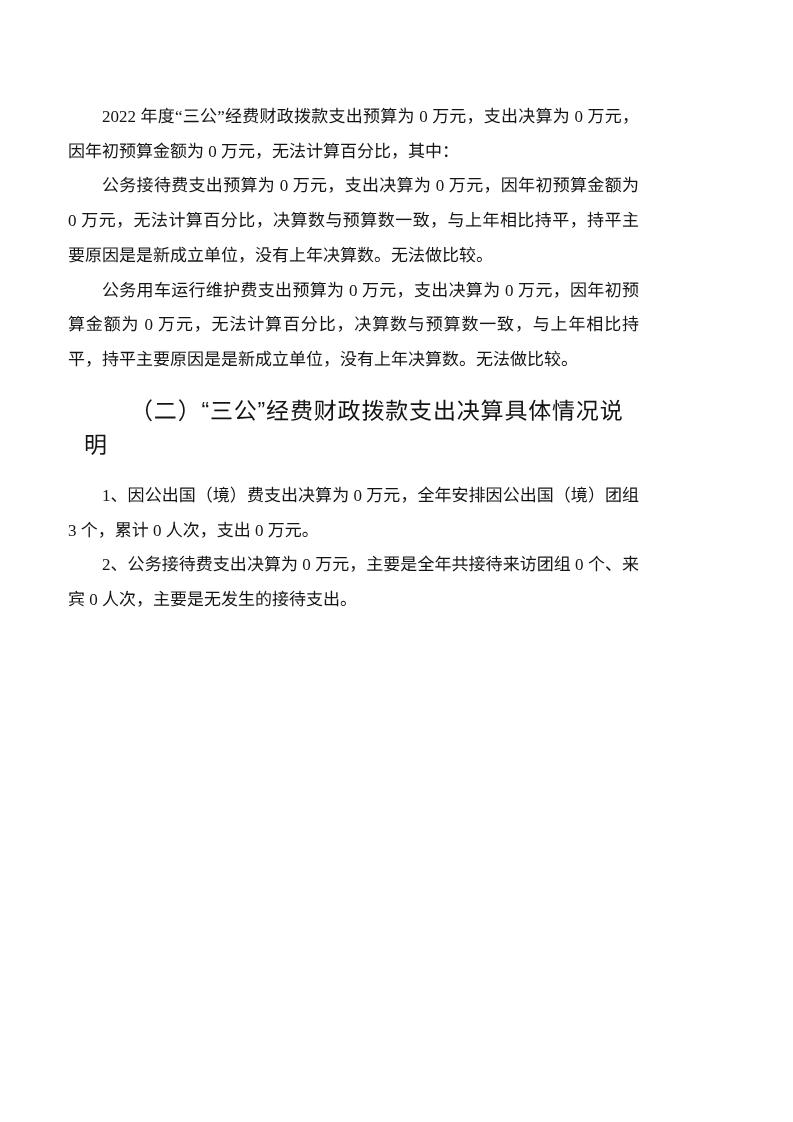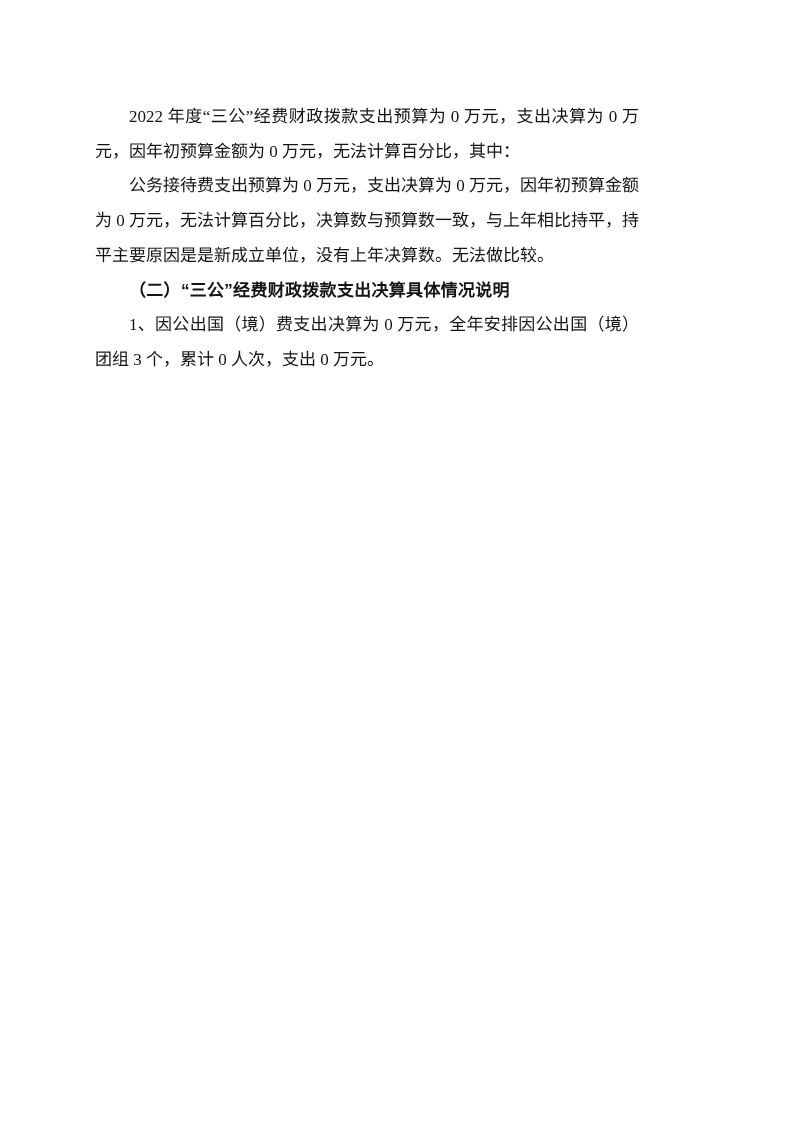--- a/index.html
+++ b/index.html
@@ -6,43 +6,45 @@
     margin: 0;
     padding: 0;
     background: #ffffff;
   }
   .page {
     position: relative;
     width: 731px;
     height: 1122px;
     box-sizing: border-box;
     background: #ffffff;
-    padding: 100px 92px 40px 95px;
+    padding: 100px 92px 40px 68px;
     overflow: hidden;
     color: #141414;
     font-family: "Liberation Serif", "DejaVu Serif", serif;
     font-size: 17px;
     line-height: 34.7px;
   }
   .para {
     margin: 0;
     text-indent: 2em;
     text-align: justify;
     word-break: normal;
   }
   .heading {
-    margin: 0;
+    margin: 16px;
     text-indent: 2em;
     font-family: "Liberation Sans", "DejaVu Sans", sans-serif;
-    font-weight: bold;
-    font-size: 17px;
+    font-weight: normal;
+    font-size: 23px;
     letter-spacing: 0.3px;
   }
 </style>
 </head>
 <body>
 
 <div class="page">
   <p class="para">2022 年度“三公”经费财政拨款支出预算为 0 万元，支出决算为 0 万元，因年初预算金额为 0 万元，无法计算百分比，其中：</p>
   <p class="para">公务接待费支出预算为 0 万元，支出决算为 0 万元，因年初预算金额为 0 万元，无法计算百分比，决算数与预算数一致，与上年相比持平，持平主要原因是是新成立单位，没有上年决算数。无法做比较。</p>
+  <p class="para">公务用车运行维护费支出预算为 0 万元，支出决算为 0 万元，因年初预算金额为 0 万元，无法计算百分比，决算数与预算数一致，与上年相比持平，持平主要原因是是新成立单位，没有上年决算数。无法做比较。</p>
   <h2 class="para heading">（二）“三公”经费财政拨款支出决算具体情况说明</h2>
   <p class="para">1、因公出国（境）费支出决算为 0 万元，全年安排因公出国（境）团组 3 个，累计 0 人次，支出 0 万元。</p>
+  <p class="para">2、公务接待费支出决算为 0 万元，主要是全年共接待来访团组 0 个、来宾 0 人次，主要是无发生的接待支出。</p>
 </div>
 
 </body></html>

